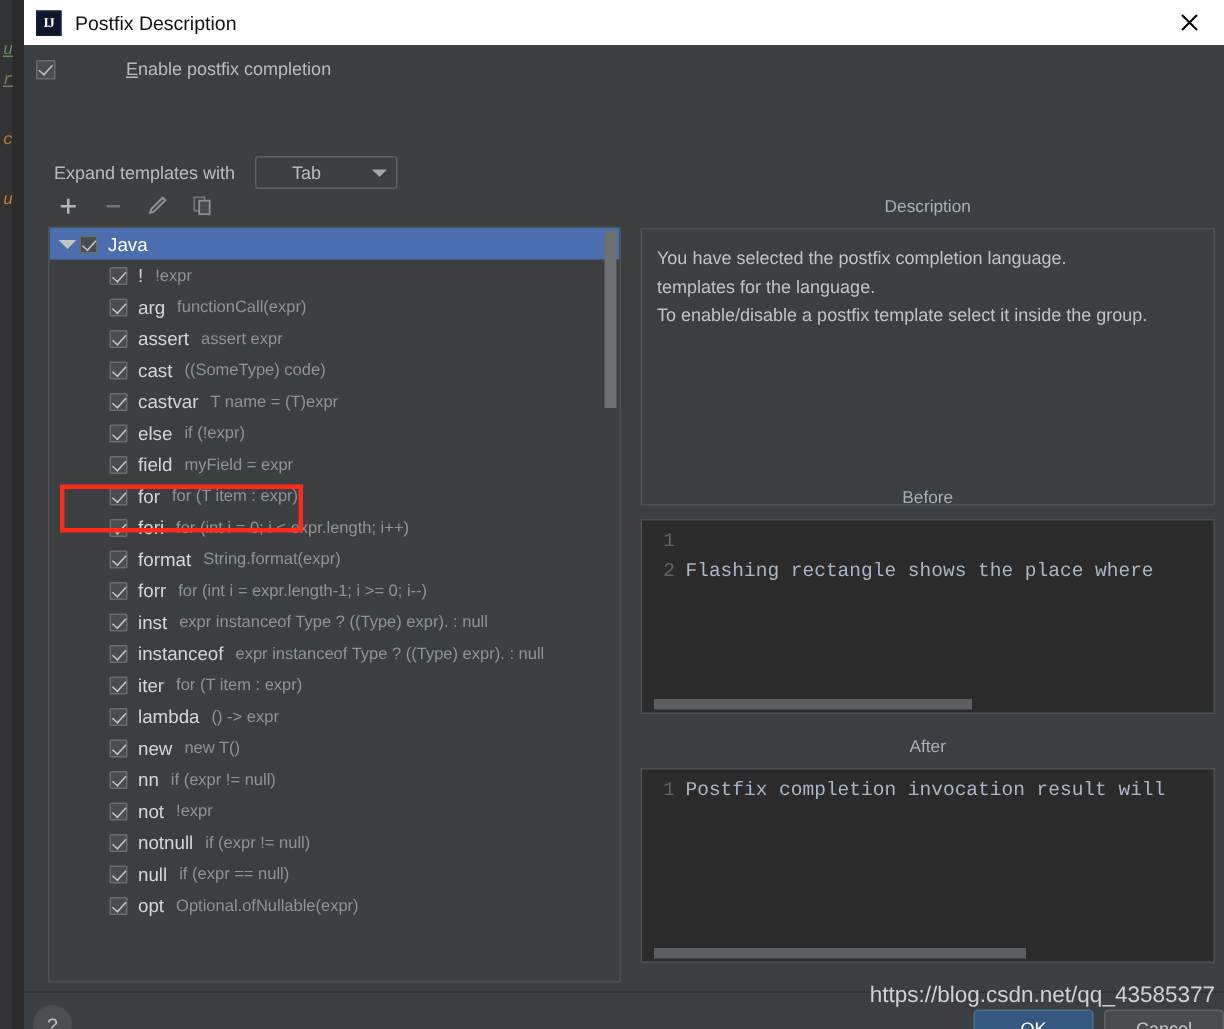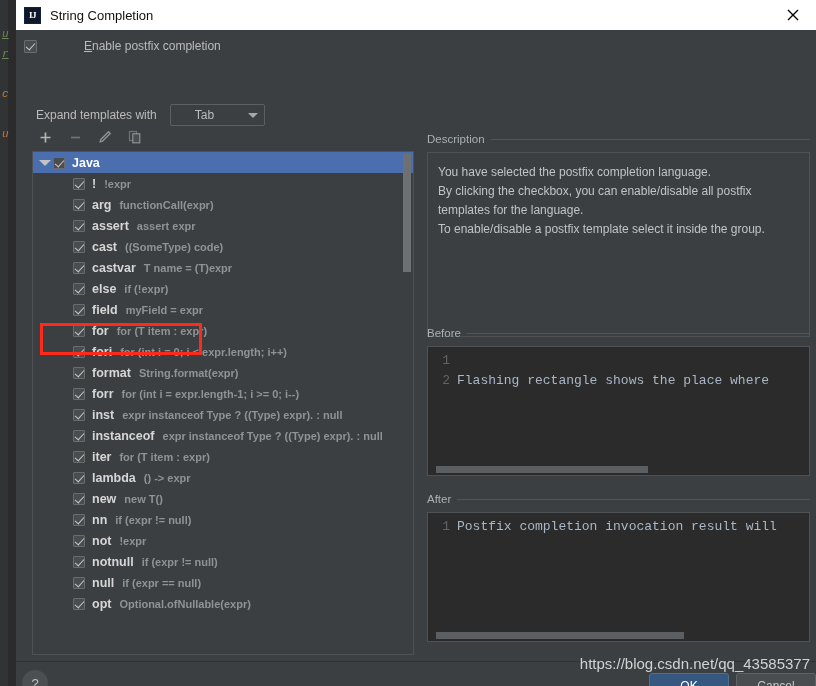--- a/index.html
+++ b/index.html
@@ -62,40 +62,40 @@
   .tri-down{width:0;height:0;border-left:5px solid transparent;border-right:5px solid transparent;border-top:5px solid #a7a7a7;}
 
   
   #tree-toolbar{position:absolute;left:16px;top:95px;width:382px;height:24px;display:flex;align-items:center;gap:4px;}
   .tb-btn{width:26px;height:22px;display:flex;align-items:center;justify-content:center;cursor:pointer;}
 
   
   #tree-wrap{position:absolute;left:16px;top:121px;width:382px;height:504px;
     border:1px solid #4e5254;box-sizing:border-box;background:#3c3f41;overflow:hidden;}
   #tree{position:absolute;left:0;top:0;right:0;}
-  .trow{height:21px;display:flex;align-items:center;padding-left:6px;box-sizing:border-box;position:relative;font-weight:bold;}
+  .trow{height:21px;display:flex;align-items:center;padding-left:6px;box-sizing:border-box;position:relative;}
   .trow.group{background:#4b6eaf;padding-left:4px;}
   .twist{width:16px;display:flex;align-items:center;justify-content:center;flex:0 0 auto;}
   .tri-r{width:0;height:0;border-left:6px solid transparent;border-right:6px solid transparent;border-top:6px solid #c4c4c4;}
   .trow .indent{width:34px;flex:0 0 auto;}
   .tname{margin-left:7px;font-size:12.5px;color:#d6d6d6;white-space:nowrap;}
   .trow.group .tname{color:#ffffff;}
   .tdesc{margin-left:8px;font-size:11px;color:#8e9396;white-space:nowrap;}
 
   
   #tree-sb-track{position:absolute;right:1px;top:1px;width:8px;bottom:1px;background:transparent;}
   #tree-sb-thumb{position:absolute;right:1px;width:8px;background:#6e7174;border-radius:0;cursor:pointer;}
 
   
   #red-box{position:absolute;left:24px;top:293px;width:162px;height:32px;
     border:3px solid #ff2a1c;box-sizing:border-box;pointer-events:none;}
 
   
   .grp{position:absolute;}
-  .grp-head{display:flex;align-items:center;height:14px;}
+  .grp-head{display:flex;align-items:center;height:14px;flex-direction:column;}
   .grp-title{font-size:11.5px;color:#a9b0b3;white-space:nowrap;}
   .grp-line{flex:1;height:1px;background:#525659;margin-left:6px;}
   .grp-body{margin-top:6px;border:1px solid #4e5254;box-sizing:border-box;background:#3c3f41;position:relative;overflow:hidden;}
 
   #desc-text{padding:10px 10px 0 10px;font-size:12px;line-height:19px;color:#c0c4c6;}
   #desc-text div{white-space:nowrap;}
 
   .code-body{background:#2b2b2b;position:relative;overflow:hidden;}
   .code-line{display:flex;font-family:"Liberation Mono",monospace;font-size:13px;line-height:20px;white-space:nowrap;}
   .lnum{width:22px;text-align:right;color:#606366;flex:0 0 auto;padding-right:7px;}
@@ -131,21 +131,21 @@
   <div class="bg-code" style="top:88px;color:#cc7832;">c</div>
   <div class="bg-code" style="top:128px;color:#cc7832;">u</div>
 </div>
 
 <div id="dialog">
 
   <div id="titlebar">
     <div id="win-icon">
         <span>IJ</span>
       </div>
-    <div id="win-title">String Completion</div>
+    <div id="win-title">Postfix Description</div>
     <div id="close-btn">
       <svg width="14" height="14" viewBox="0 0 14 14">
           <path d="M2 2 L12 12 M12 2 L2 12" stroke="#000" stroke-width="1.4"></path>
         </svg>
     </div>
   </div>
 
   <div id="body">
 
     <div id="enable-row">
@@ -330,21 +330,20 @@
     <div id="red-box"></div>
 
     <div class="grp" style="left:411px;top:102px;width:383px;">
       <div class="grp-head">
         <div class="grp-title">Description</div>
         <div class="grp-line"></div>
       </div>
       <div class="grp-body" style="height:185px;">
         <div id="desc-text">
           <div>You have selected the postfix completion language.</div>
-          <div>By clicking the checkbox, you can enable/disable all postfix</div>
           <div>templates for the language.</div>
           <div>To enable/disable a postfix template select it inside the group.</div>
         </div>
       </div>
     </div>
 
     <div class="grp" style="left:411px;top:296px;width:383px;">
       <div class="grp-head">
         <div class="grp-title">Before</div>
         <div class="grp-line"></div>

